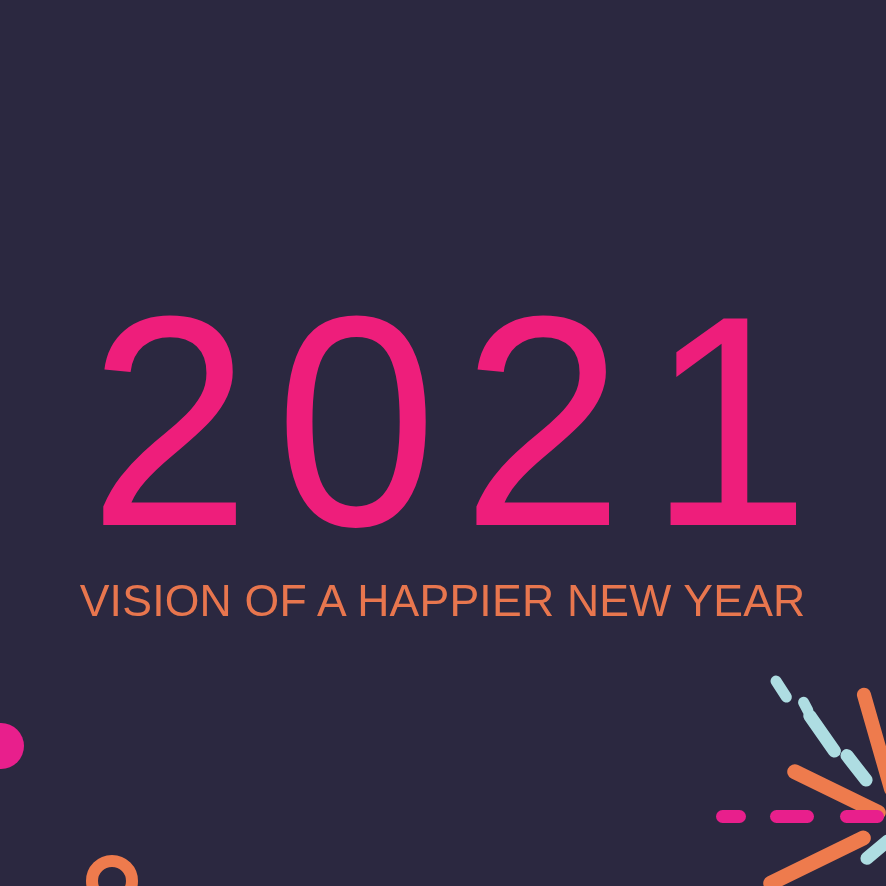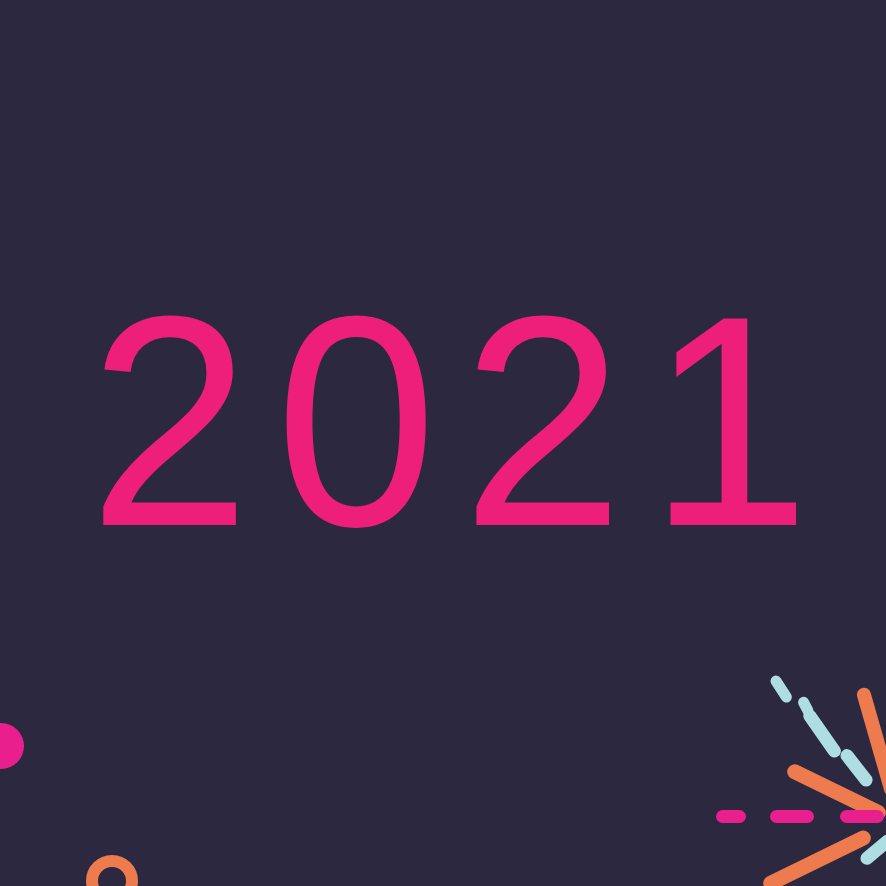--- a/index.html
+++ b/index.html
@@ -101,20 +101,23 @@
 <body>
 
 <div id="poster">
 
   <div class="backdrop"></div>
 
   <div class="year-wrap">
     <div class="year">2021</div>
   </div>
 
+  <div class="tagline-wrap">
+    <div class="tagline">VISION OF A HAPPIER NEW YEAR</div>
+  </div>
 
   <div class="decor-layer" id="decor-layer">
       <div class="spark" style="left: 773px; top: 670.5px; width: 30px; height: 11px; background: rgb(174, 221, 226); transform: rotate(57deg);"></div>
       <div class="spark" style="left: 801px; top: 691.5px; width: 20px; height: 11px; background: rgb(174, 221, 226); transform: rotate(62deg);"></div>
       <div class="spark" style="left: 806px; top: 703.5px; width: 56px; height: 13px; background: rgb(174, 221, 226); transform: rotate(55deg);"></div>
       <div class="spark" style="left: 843px; top: 743.5px; width: 44px; height: 13px; background: rgb(174, 221, 226); transform: rotate(52deg);"></div>
       <div class="spark" style="left: 862px; top: 855.5px; width: 40px; height: 13px; background: rgb(174, 221, 226); transform: rotate(-40deg);"></div>
       <div class="spark" style="left: 862px; top: 681px; width: 112px; height: 14px; background: rgb(238, 123, 77); transform: rotate(74deg);"></div>
       <div class="spark" style="left: 788px; top: 760.5px; width: 108px; height: 15px; background: rgb(238, 123, 77); transform: rotate(26deg);"></div>
       <div class="spark" style="left: 764px; top: 878.5px; width: 118px; height: 15px; background: rgb(238, 123, 77); transform: rotate(-26deg);"></div>

